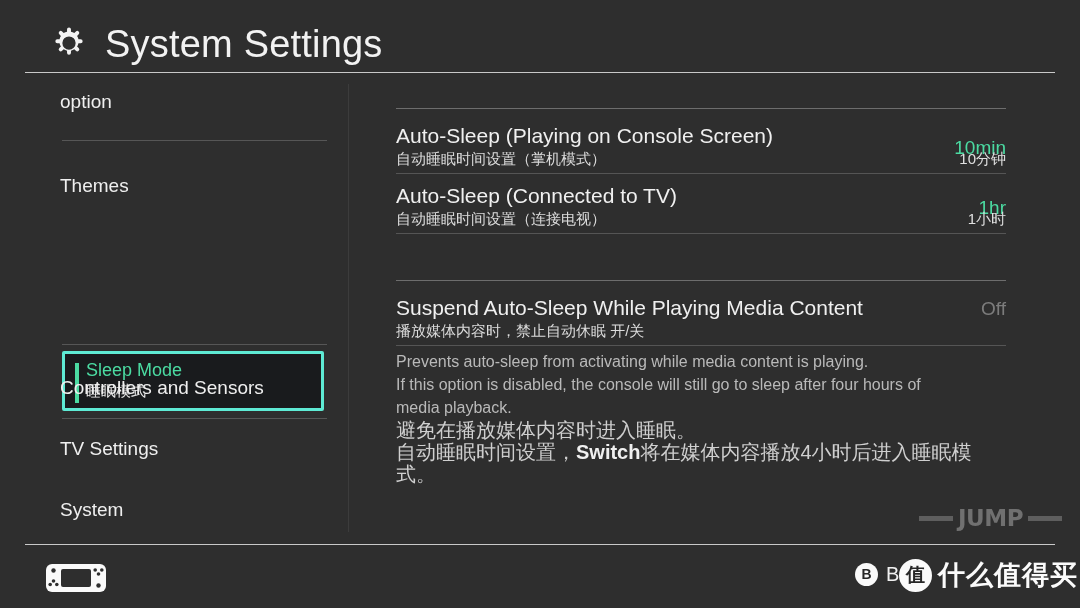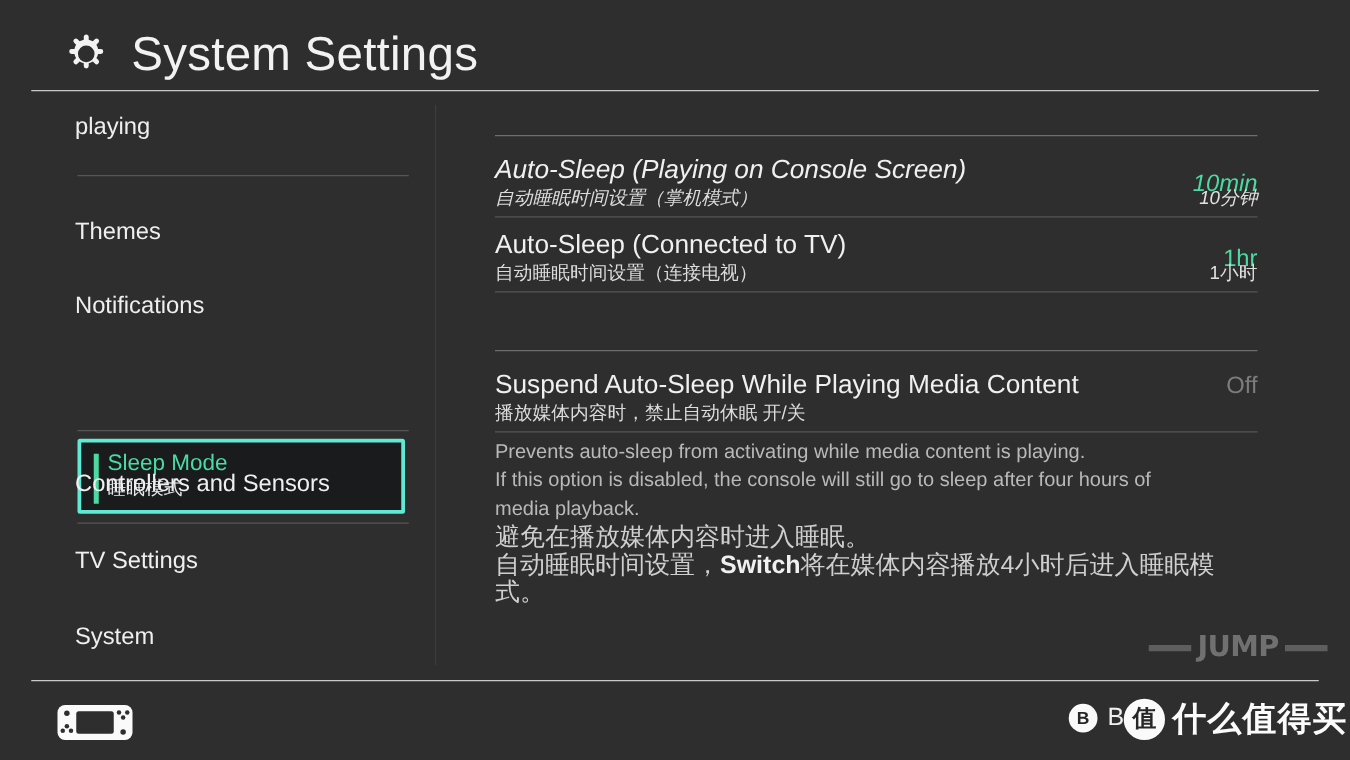--- a/index.html
+++ b/index.html
@@ -292,32 +292,29 @@
         <path fill="#f2f2f2" d="M12 1.6c-.7 0-1.25.55-1.25 1.25v1.4c-.75.17-1.46.46-2.1.85l-1-1a1.25 1.25 0 1 0-1.77 1.77l1 1c-.39.64-.68 1.35-.85 2.1h-1.4a1.25 1.25 0 0 0 0 2.5h1.4c.17.75.46 1.46.85 2.1l-1 1a1.25 1.25 0 1 0 1.77 1.77l1-1c.64.39 1.35.68 2.1.85v1.4a1.25 1.25 0 0 0 2.5 0v-1.4c.75-.17 1.46-.46 2.1-.85l1 1a1.25 1.25 0 1 0 1.77-1.77l-1-1c.39-.64.68-1.35.85-2.1h1.4a1.25 1.25 0 0 0 0-2.5h-1.4a6.9 6.9 0 0 0-.85-2.1l1-1a1.25 1.25 0 1 0-1.77-1.77l-1 1a6.9 6.9 0 0 0-2.1-.85v-1.4c0-.7-.55-1.25-1.25-1.25zm0 5.6a4.2 4.2 0 1 1 0 8.4 4.2 4.2 0 0 1 0-8.4z"></path>
       </svg>
     </span>
     <div id="header-title">System Settings</div>
     <div id="header-rule"></div>
   </div>
 
   <div id="sidebar">
 
     <div class="side-item" style="top:12px;">
-      <span>playing</span>
+      <span>option</span>
     </div>
 
     <div class="side-rule" style="top:62px;"></div>
 
     <div class="side-item" style="top:96px;">
       <span>Themes</span>
     </div>
 
-    <div class="side-item" style="top:155px;">
-      <span>Notifications</span>
-    </div>
 
     <div id="side-selected">
       <div id="side-selected-bar"></div>
       <div id="side-selected-en">Sleep Mode</div>
       <div id="side-selected-zh">睡眠模式</div>
     </div>
 
     <div class="side-rule" style="top:266px;"></div>
     <div class="side-rule" style="top:340px;"></div>
 
@@ -333,21 +330,21 @@
       <span>System</span>
     </div>
   </div>
 
   <div id="sidebar-divider-vert"></div>
 
   <div id="content">
 
     <div class="c-rule" style="top:30px;"></div>
 
-    <div class="row" style="top:44px; height:52px;font-style:italic;">
+    <div class="row" style="top:44px; height:52px;">
       <div class="row-en">Auto-Sleep (Playing on Console Screen)</div>
       <div class="row-zh">自动睡眠时间设置（掌机模式）</div>
       <div class="val-en">10min</div>
       <div class="val-zh">10分钟</div>
     </div>
 
     <div class="c-rule faint" style="top:95px;"></div>
 
     <div class="row" style="top:104px; height:52px;">
       <div class="row-en">Auto-Sleep (Connected to TV)</div>

